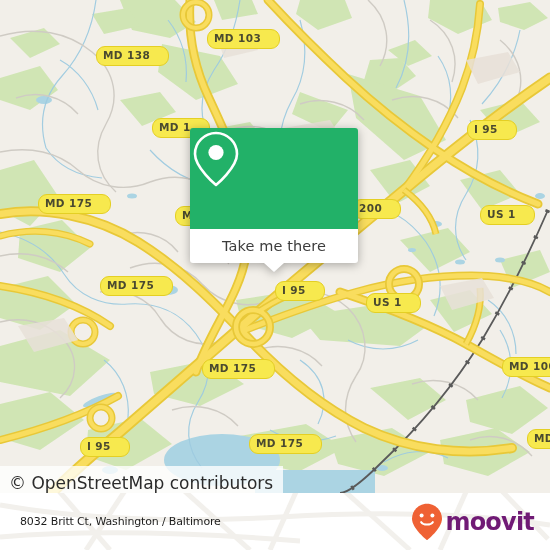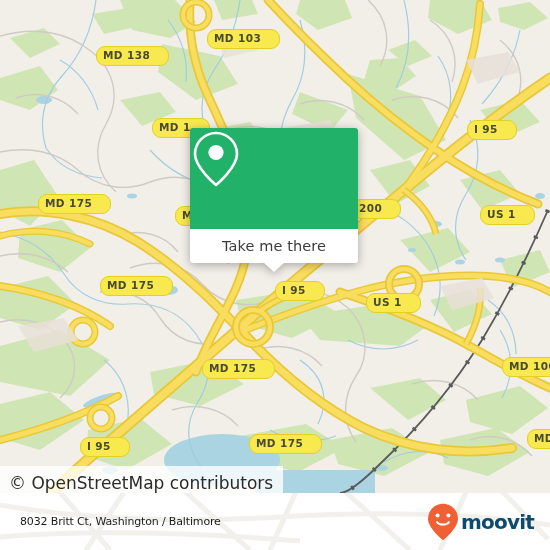--- a/index.html
+++ b/index.html
@@ -122,23 +122,23 @@
     z-index: 2;
   }
   #footer-logo {
     position: relative;
     display: flex;
     align-items: center;
     gap: 2px;
     z-index: 2;
   }
   #logo-word {
-    font-size: 20px;
+    font-size: 24px;
     font-weight: bold;
-    color: #0c4a6e;
+    color: #701a75;
     font-family: "DejaVu Sans", sans-serif;
     letter-spacing: -0.8px;
     line-height: 1;
   }
 </style>
 </head>
 <body>
 
 <div id="app">
 

